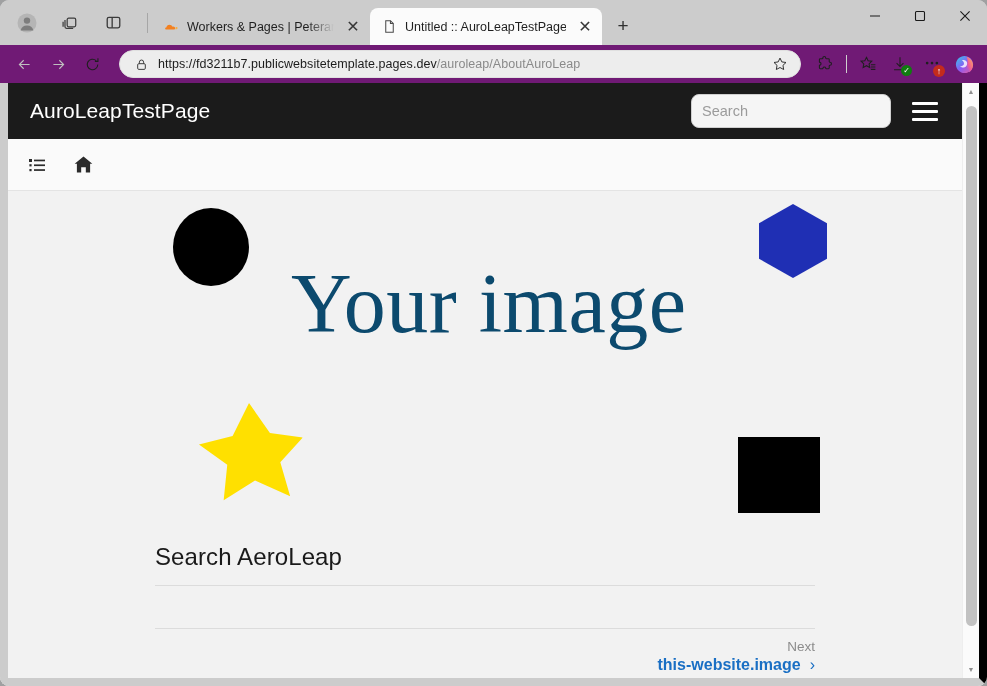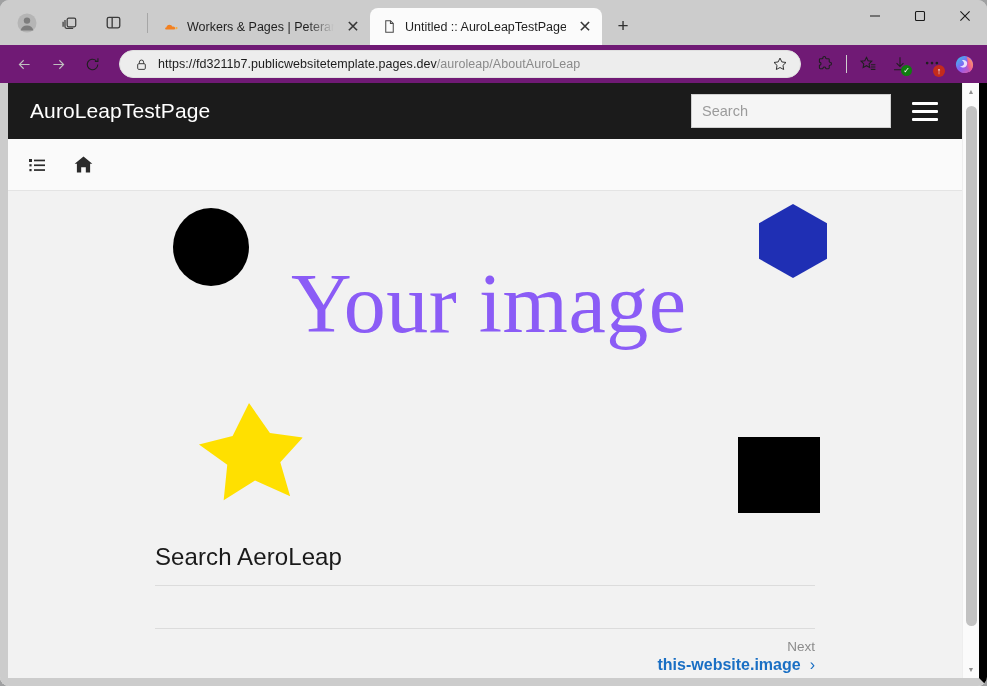--- a/index.html
+++ b/index.html
@@ -237,21 +237,21 @@
     margin-left: auto;
     display: flex;
     align-items: center;
     gap: 21px;
   }
   .search-input {
     width: 200px;
     height: 34px;
     background: #f5f5f5;
     border: 1px solid #cfcfcf;
-    border-radius: 0;
+    border-radius: 8px;
     padding: 0 10px;
     font-size: 14.5px;
     color: #333;
     font-family: "Liberation Sans", sans-serif;
     outline: none;
   }
   .search-input::placeholder { color: #9b9b9b; }
   .hamburger {
     width: 26px;
     display: flex;
@@ -297,21 +297,21 @@
   .placeholder-img {
     position: relative;
     height: 340px;
     width: 680px;
     margin-top: 4px;
   }
   .ph-text {
     position: absolute;
     font-family: "Liberation Serif", "DejaVu Serif", serif;
     font-size: 84px;
-    color: #8b5cf6;
+    color: #0c4a6e;
     line-height: 1.28;
     letter-spacing: 0.5px;
   }
   .ph-text.line1 { left: 136px; top: 55px; }
   .ph-text.line2 { left: 130px; top: 162px; }
   .ph-circle {
     position: absolute;
     left: 18px; top: 13px;
     width: 76px; height: 78px;
     background: #000000;

